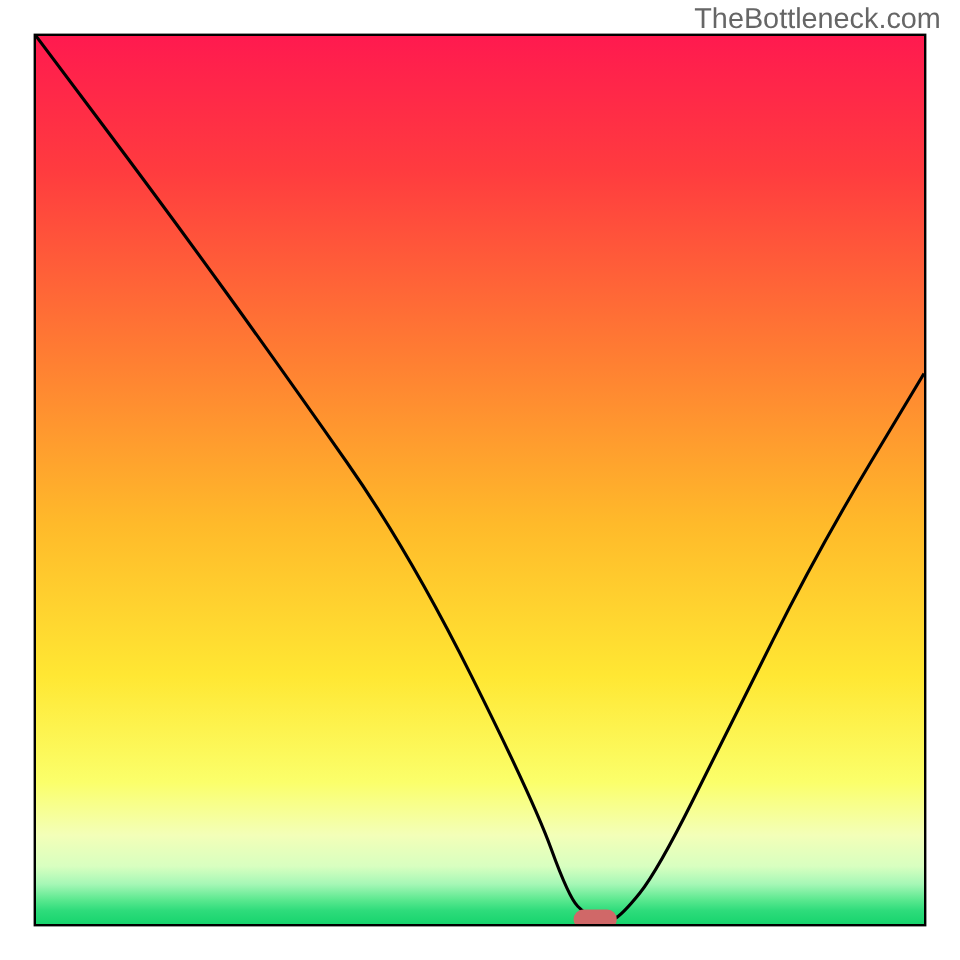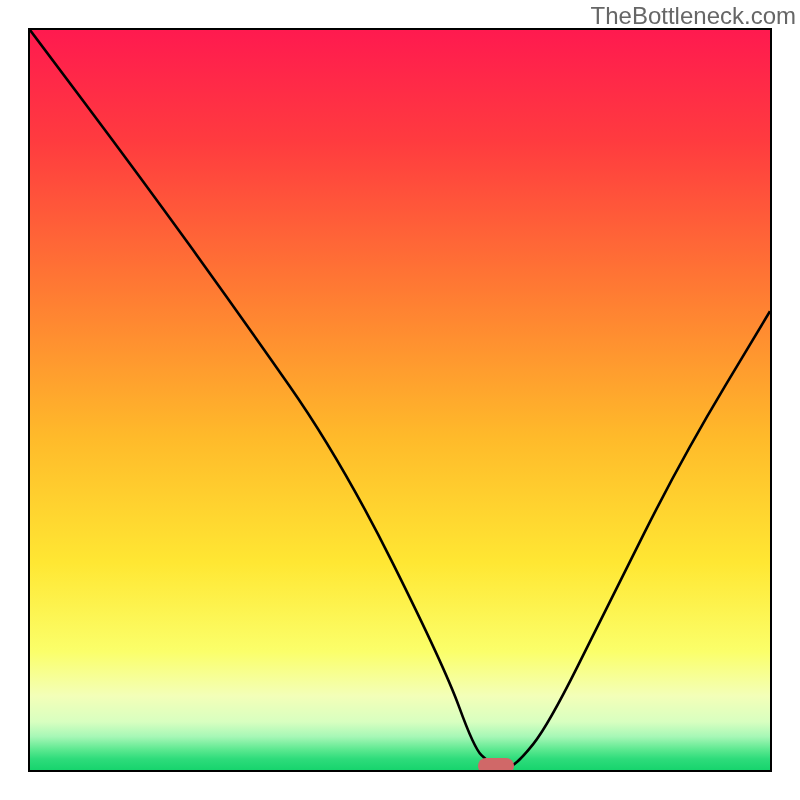--- a/index.html
+++ b/index.html
@@ -11,21 +11,21 @@
     overflow: hidden;
   }
   .container {
     position: relative;
     width: 800px;
     height: 800px;
   }
   .watermark {
     position: absolute;
     top: 2px;
-    right: 4px;
+    right: 16px;
     font-family: Arial, Helvetica, sans-serif;
     font-size: 24px;
     font-weight: 500;
     color: #666666;
     letter-spacing: 0;
     z-index: 10;
   }
   .plot {
     position: absolute;
     left: 28px;

